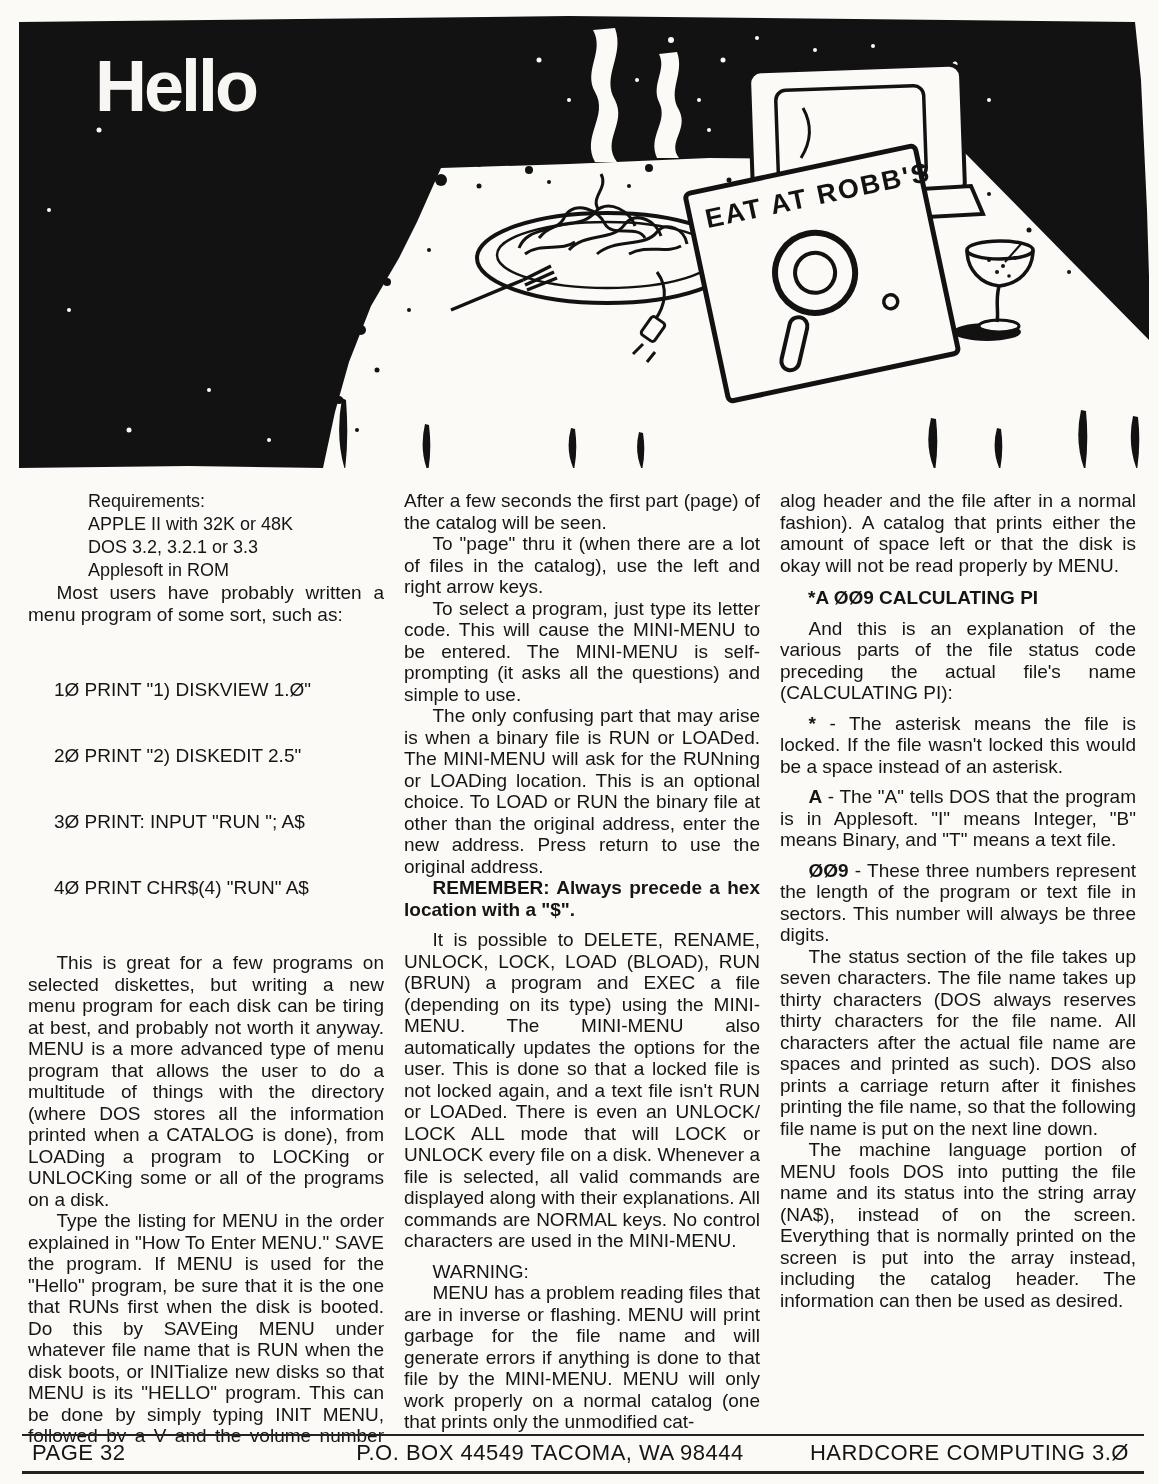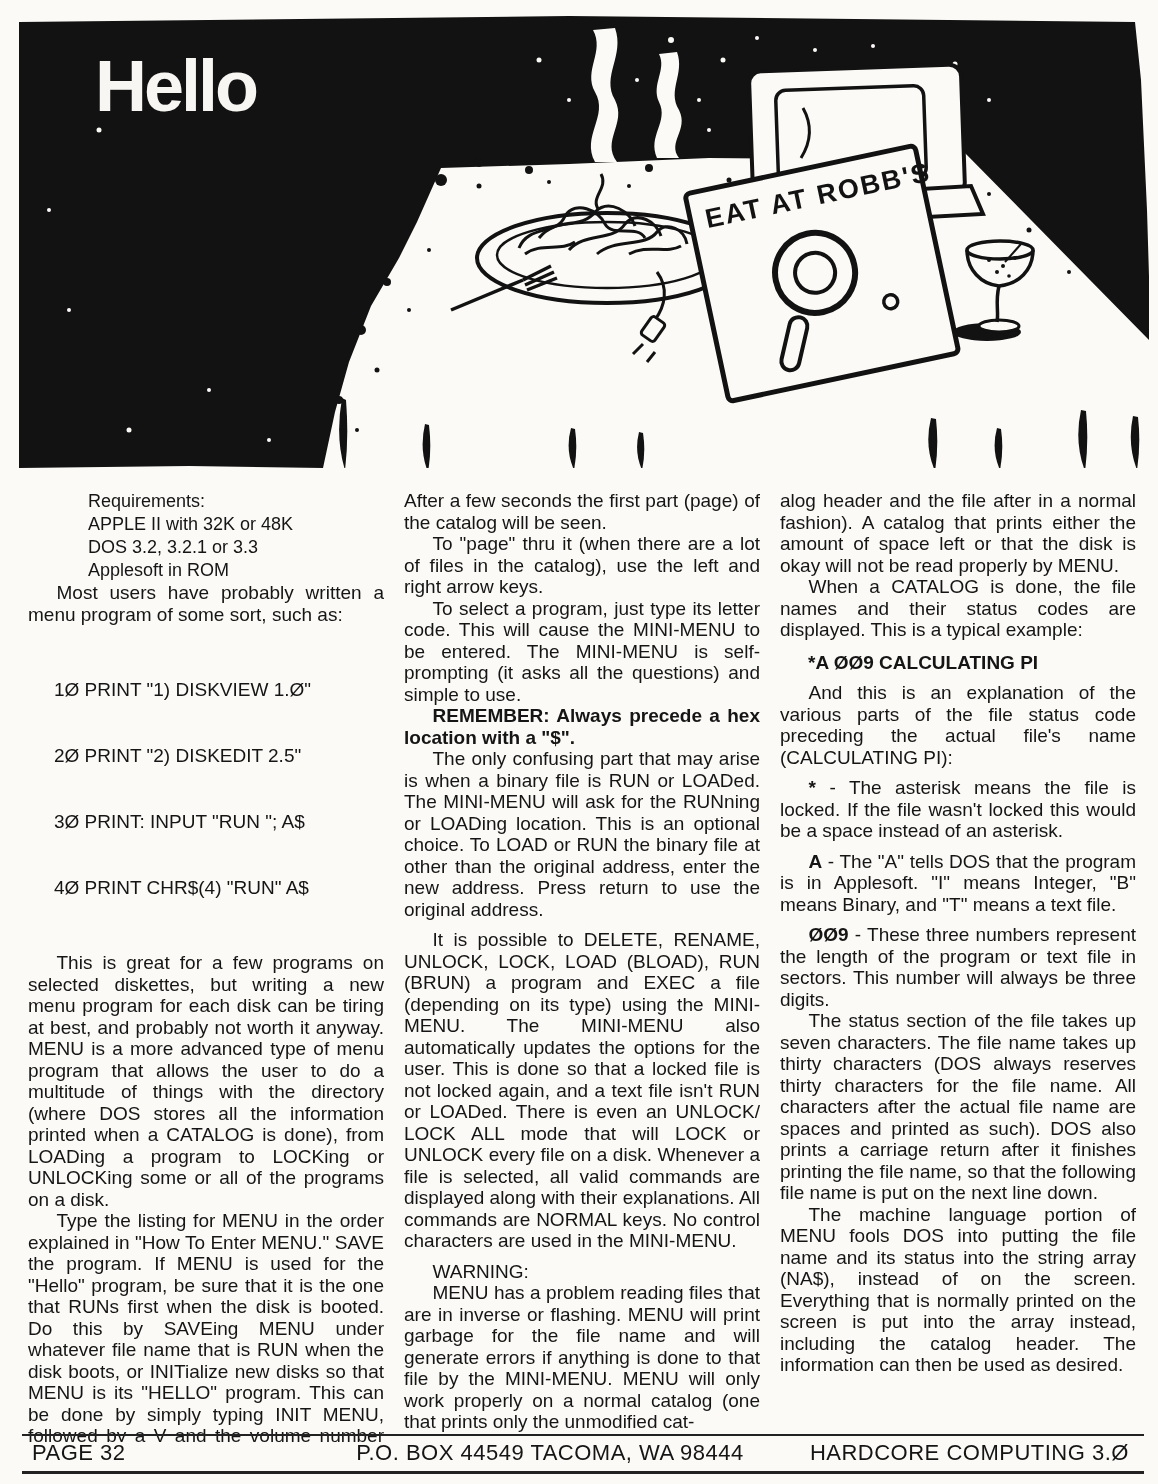--- a/index.html
+++ b/index.html
@@ -228,30 +228,29 @@
     </div>
     <p class="p gap">This is great for a few programs on selected diskettes, but writing a new menu program for each disk can be tiring at best, and probably not worth it anyway. MENU is a more advanced type of menu program that allows the user to do a multitude of things with the directory (where DOS stores all the information printed when a CATALOG is done), from LOADing a program to LOCKing or UNLOCKing some or all of the programs on a disk.</p>
     <p class="p">Type the listing for MENU in the order explained in "How To Enter MENU." SAVE the program. If MENU is used for the "Hello" program, be sure that it is the one that RUNs first when the disk is booted. Do this by SAVEing MENU under whatever file name that is RUN when the disk boots, or INITialize new disks so that MENU is its "HELLO" program. This can be done by simply typing INIT MENU, followed by a V and the volume number desired (1 - 254).</p>
 
   </section>
 
   <section class="col">
     <p class="p first">After a few seconds the first part (page) of the catalog will be seen.</p>
     <p class="p">To "page" thru it (when there are a lot of files in the catalog), use the left and right arrow keys.</p>
     <p class="p">To select a program, just type its letter code. This will cause the MINI-MENU to be entered. The MINI-MENU is self-prompting (it asks all the questions) and simple to use.</p>
+    <p class="p">The only confusing part that may arise is when a binary file is RUN or LOADed. The MINI-MENU will ask for the RUNning or LOADing location. This is an optional choice. To LOAD or RUN the binary file at other than the original address, enter the new address. Press return to use the original address.</p>
     <p class="p bold">REMEMBER: Always precede a hex location with a "$".</p>
-    <p class="p">The only confusing part that may arise is when a binary file is RUN or LOADed. The MINI-MENU will ask for the RUNning or LOADing location. This is an optional choice. To LOAD or RUN the binary file at other than the original address, enter the new address. Press return to use the original address.</p>
     <p class="p gap">It is possible to DELETE, RENAME, UNLOCK, LOCK, LOAD (BLOAD), RUN (BRUN) a program and EXEC a file (depending on its type) using the MINI-MENU. The MINI-MENU also automatically updates the options for the user. This is done so that a locked file is not locked again, and a text file isn't RUN or LOADed. There is even an UNLOCK/ LOCK ALL mode that will LOCK or UNLOCK every file on a disk. Whenever a file is selected, all valid commands are displayed along with their explanations. All commands are NORMAL keys. No control characters are used in the MINI-MENU.</p>
     <p class="p gap">WARNING:</p>
     <p class="p">MENU has a problem reading files that are in inverse or flashing. MENU will print garbage for the file name and will generate errors if anything is done to that file by the MINI-MENU. MENU will only work properly on a normal catalog (one that prints only the unmodified cat-</p>
   </section>
 
   <section class="col">
     <p class="p first">alog header and the file after in a normal fashion). A catalog that prints either the amount of space left or that the disk is okay will not be read properly by MENU.</p>
-    <p class="p">When a CATALOG is done, the file names and their status codes are displayed. This is a typical example:</p>
     <p class="example">*A ØØ9 CALCULATING PI</p>
     <p class="p gap">And this is an explanation of the various parts of the file status code preceding the actual file's name (CALCULATING PI):</p>
     <p class="p gap"><span class="lead">*</span><span> - The asterisk means the file is locked. If the file wasn't locked this would be a space instead of an asterisk.</span></p>
     <p class="p gap"><span class="lead">A</span><span> - The "A" tells DOS that the program is in Applesoft. "I" means Integer, "B" means Binary, and "T" means a text file.</span></p>
     <p class="p gap"><span class="lead">ØØ9</span><span> - These three numbers represent the length of the program or text file in sectors. This number will always be three digits.</span></p>
     <p class="p">The status section of the file takes up seven characters. The file name takes up thirty characters (DOS always reserves thirty characters for the file name. All characters after the actual file name are spaces and printed as such). DOS also prints a carriage return after it finishes printing the file name, so that the following file name is put on the next line down.</p>
     <p class="p">The machine language portion of MENU fools DOS into putting the file name and its status into the string array (NA$), instead of on the screen. Everything that is normally printed on the screen is put into the array instead, including the catalog header. The information can then be used as desired.</p>
   </section>
 </main>
 

